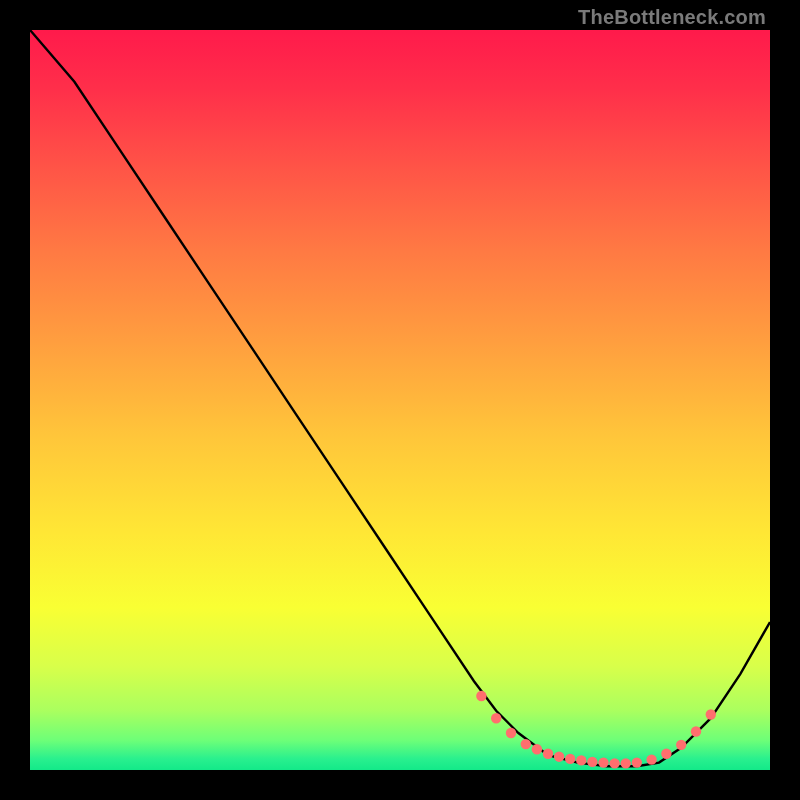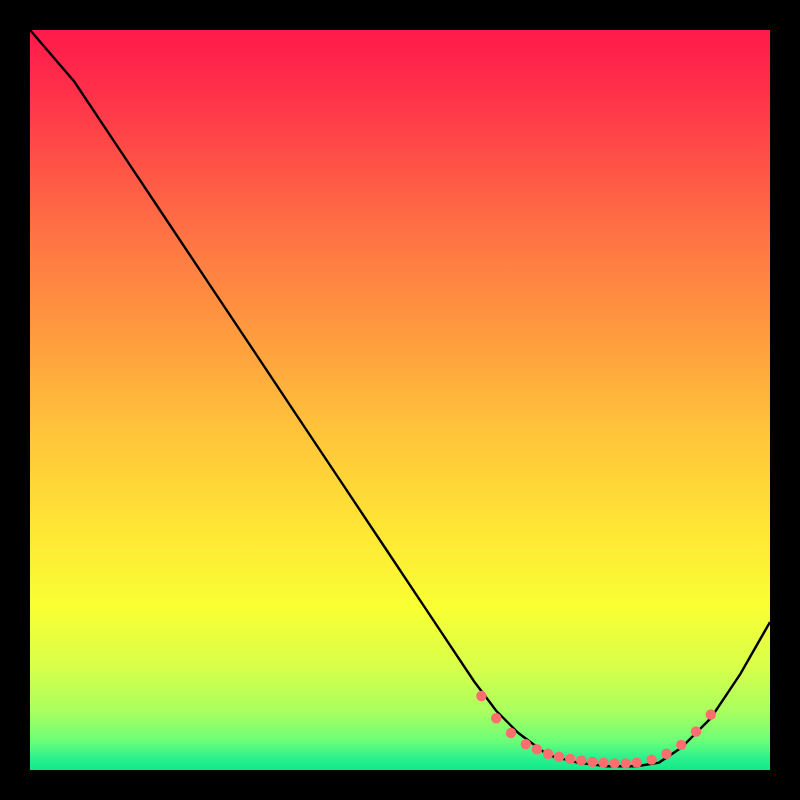--- a/index.html
+++ b/index.html
@@ -34,20 +34,21 @@
     font-size: 20px;
     font-weight: 600;
     letter-spacing: 0.2px;
     user-select: none;
   }
 </style>
 </head>
 <body>
 
 <div class="frame">
+  <div class="watermark">TheBottleneck.com</div>
 
   <div class="plot-wrap">
     <svg id="chart-svg" width="740" height="740" viewBox="0 0 740 740">
       <defs>
         <linearGradient id="bg-grad" x1="0" y1="0" x2="0" y2="1">
             <stop offset="0%" stop-color="#ff1a4b"></stop>
             <stop offset="8%" stop-color="#ff2f4a"></stop>
             <stop offset="18%" stop-color="#ff5247"></stop>
             <stop offset="30%" stop-color="#ff7a43"></stop>
             <stop offset="42%" stop-color="#ff9e3f"></stop>

